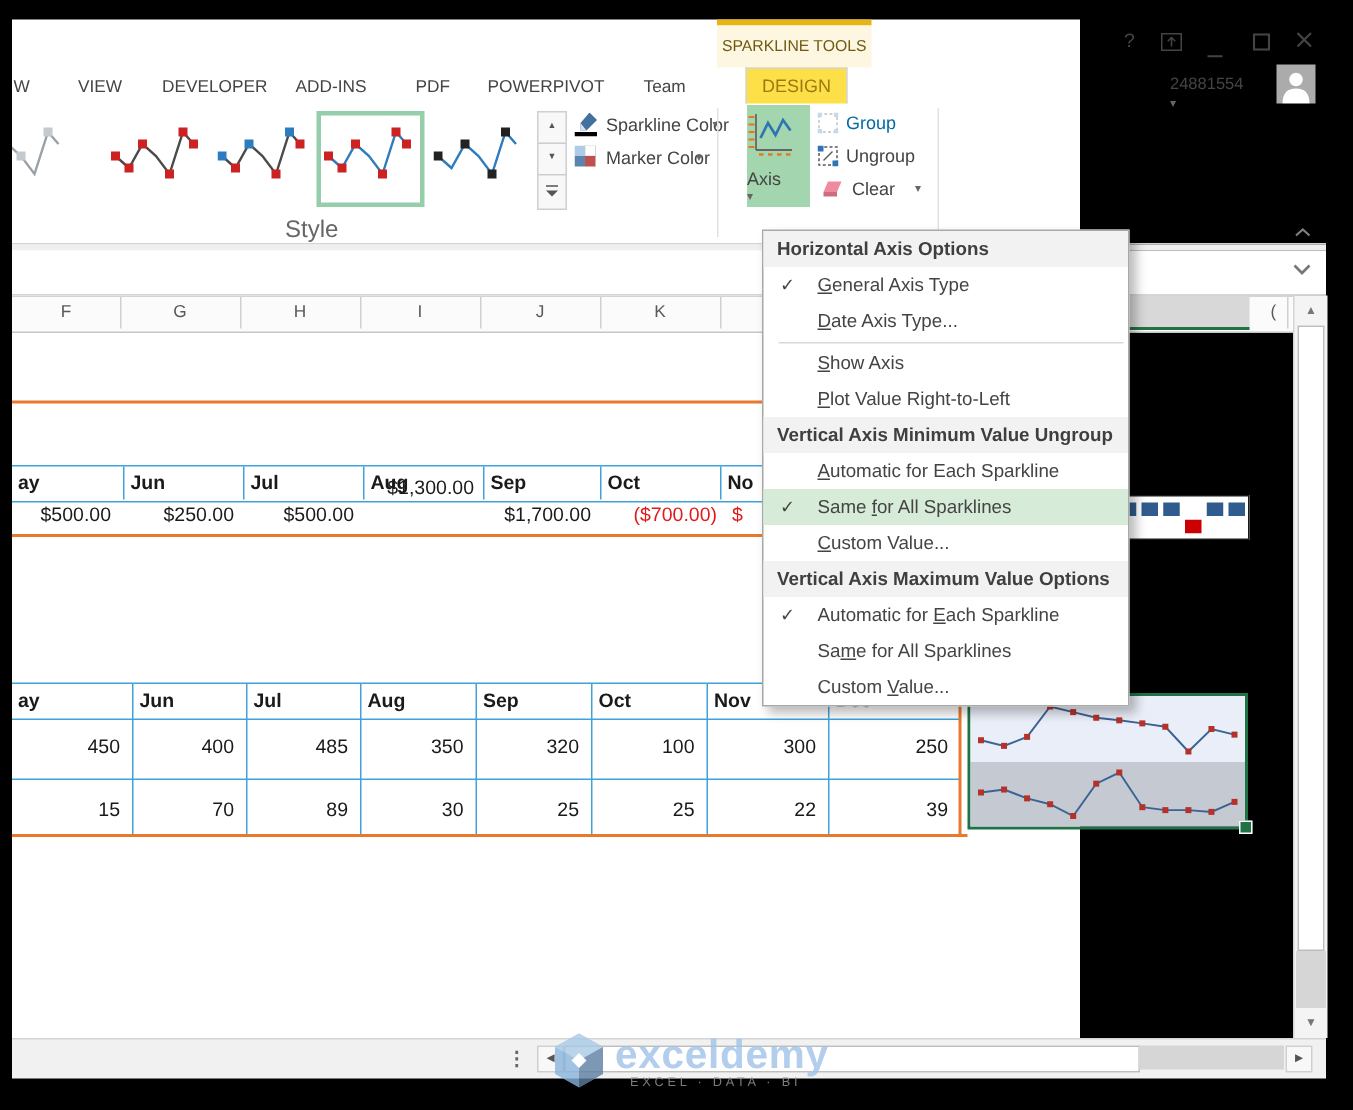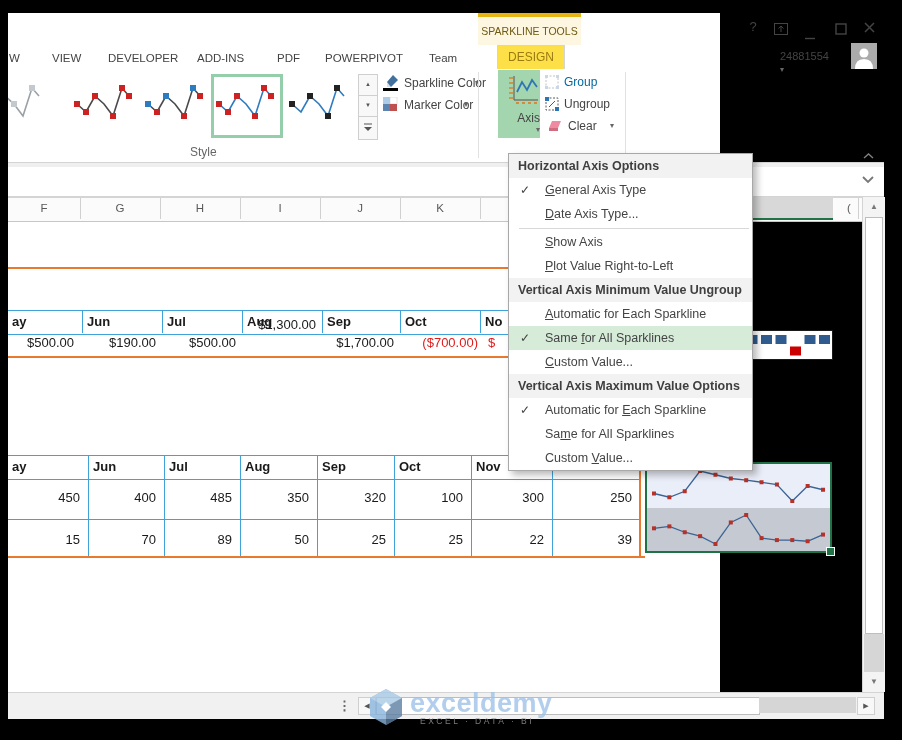--- a/index.html
+++ b/index.html
@@ -16,22 +16,22 @@
               text-align:center;font-size:12px;line-height:22px;}
   .userid{font-size:11px;color:#444;}
   
   .gcell{background:#fff;overflow:hidden;}
   .gcell-sel{border:3px solid #94ceaa;}
   .gsb{border:1px solid #cfcfcf;background:#f8f8f8;color:#555;font-size:6px;text-align:center;line-height:19px;}
   .rlbl{font-size:12px;color:#444;white-space:nowrap;}
   .rlbl-dis{color:#0369a1;}
   .darr{font-size:8px;color:#666;}
   .vsep{width:1px;background:#e1e1e1;}
-  .axisbtn{background:#a3d6ae;text-align:right;}
-  .grplbl{font-size:12px;color:#666;}
+  .axisbtn{background:#a3d6ae;text-align:left;}
+  .grplbl{font-size:16px;color:#666;}
   
   .fbar{background:#fff;border-bottom:1px solid #d4d4d4;}
   .colh-row{background:#fbfbfb;border-bottom:1px solid #c6c6c6;border-top:1px solid #d4d4d4;}
   .colh{font-size:11.5px;color:#595959;text-align:center;line-height:22px;}
   .colsep{width:1px;background:#d0d0d0;}
   .colh-sel{background:#d8d8d8;border-bottom:2px solid #217346;}
   
   .titlebar-cell{background:linear-gradient(#fdfdfd,#e9e9e9);border-bottom:1px solid #d9d9d9;
                  font-size:15px;color:#3f3f3f;line-height:24px;letter-spacing:.5px;}
   .oline{background:#e8792e;}
@@ -305,21 +305,21 @@
   <div class="abs t1hrow" style="left:0;top:297px;width:512px;height:23px;">
     <div class="abs tch tch0" style="left:0;width:73px;">ay</div>
     <div class="abs tch" style="left:74px;width:79px;">Jun</div>
     <div class="abs tch" style="left:154px;width:79px;">Jul</div>
     <div class="abs tch" style="left:234px;width:79px;">Aug</div>
     <div class="abs tch" style="left:314px;width:77px;">Sep</div>
     <div class="abs tch" style="left:392px;width:79px;">Oct</div>
     <div class="abs tch" style="left:472px;width:39px;">No</div>
   </div>
   <div class="abs tcv" style="left:2px;top:322px;width:64px;">$500.00</div>
-  <div class="abs tcv" style="left:76px;top:322px;width:72px;">$190.00</div>
+  <div class="abs tcv" style="left:76px;top:322px;width:72px;">$250.00</div>
   <div class="abs tcv" style="left:156px;top:322px;width:72px;">$500.00</div>
   <div class="abs tcv" style="left:236px;top:304px;width:72px;">$1,300.00</div>
   <div class="abs tcv" style="left:314px;top:322px;width:72px;">$1,700.00</div>
   <div class="abs tcv neg" style="left:394px;top:322px;width:76px;">($700.00)</div>
   <div class="abs tcv neg" style="left:480px;top:322px;width:20px;text-align:left;">$</div>
   <div class="abs oline" style="left:0;top:343px;width:734px;height:2px;"></div>
 
   <svg id="sparkwl" class="abs wl" style="left:734px;top:317px;" width="89" height="28" viewBox="0 0 89 28">
         <rect x="3.5" width="11" height="9" y="4" fill="#2f5b8f"></rect>
         <rect x="18" width="11" height="9" y="4" fill="#2f5b8f"></rect>
@@ -356,21 +356,21 @@
   <div class="abs tcv" style="left:158px;top:477px;width:66px;">485</div>
   <div class="abs tcv" style="left:234px;top:477px;width:67px;">350</div>
   <div class="abs tcv" style="left:311px;top:477px;width:67px;">320</div>
   <div class="abs tcv" style="left:388px;top:477px;width:67px;">100</div>
   <div class="abs tcv" style="left:465px;top:477px;width:71px;">300</div>
   <div class="abs tcv" style="left:546px;top:477px;width:78px;">250</div>
 
   <div class="abs tcv" style="left:2px;top:519px;width:70px;">15</div>
   <div class="abs tcv" style="left:82px;top:519px;width:66px;">70</div>
   <div class="abs tcv" style="left:158px;top:519px;width:66px;">89</div>
-  <div class="abs tcv" style="left:234px;top:519px;width:67px;">50</div>
+  <div class="abs tcv" style="left:234px;top:519px;width:67px;">30</div>
   <div class="abs tcv" style="left:311px;top:519px;width:67px;">25</div>
   <div class="abs tcv" style="left:388px;top:519px;width:67px;">25</div>
   <div class="abs tcv" style="left:465px;top:519px;width:71px;">22</div>
   <div class="abs tcv" style="left:546px;top:519px;width:78px;">39</div>
   <div class="abs oline" style="left:0;top:543px;width:637px;height:2px;"></div>
 
   <div class="abs sparkgroup" style="left:637px;top:449px;width:183px;height:87px;">
     <div class="sparkbg1" style="position:absolute;left:0;top:0;width:183px;height:44px;">
       <svg id="spark1" width="183" height="44" viewBox="0 0 183 44">
             <polyline points="7,29.5 22.363636363636363,33.25 37.72727272727273,27.25 53.09090909090909,7 68.45454545454545,10.75 83.81818181818181,14.5 99.18181818181819,16.225 114.54545454545455,18.25 129.9090909090909,20.5 145.27272727272728,37 160.63636363636363,22 176,25.75" fill="none" stroke="#3b6394" stroke-width="1.3"></polyline>

